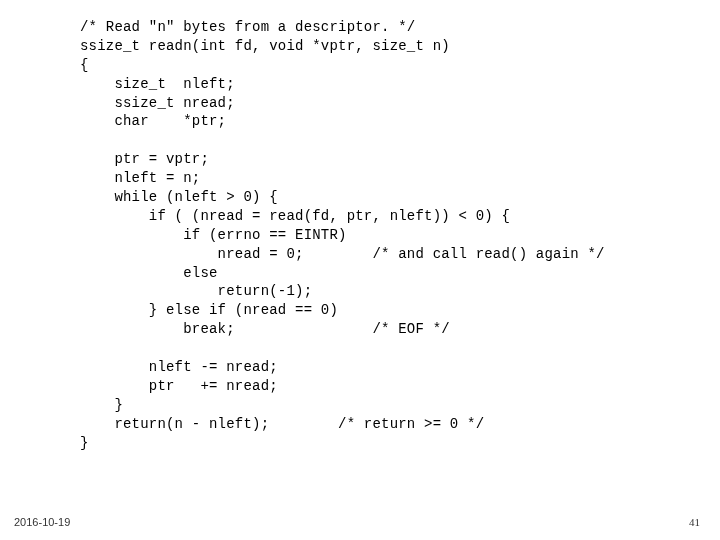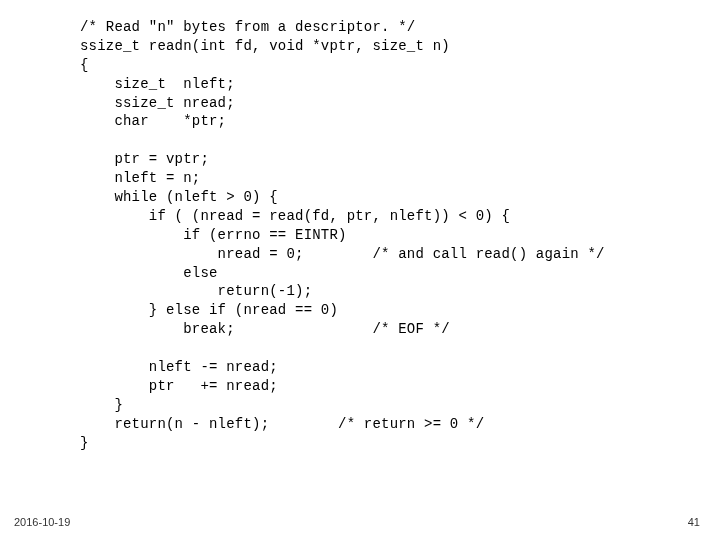--- a/index.html
+++ b/index.html
@@ -36,21 +36,21 @@
     left: 14px;
     bottom: 10px;
     font-family: Arial, sans-serif;
     font-size: 11px;
     color: #333;
   }
   .pagenum {
     position: absolute;
     right: 20px;
     bottom: 10px;
-    font-family: Liberation Sans, sans-serif;
+    font-family: Liberation Serif, serif;
     font-size: 11px;
     color: #333;
   }
 </style>
 </head>
 <body>
 
 <div class="slide">
   <div class="code">/* Read "n" bytes from a descriptor. */
 ssize_t readn(int fd, void *vptr, size_t n)

